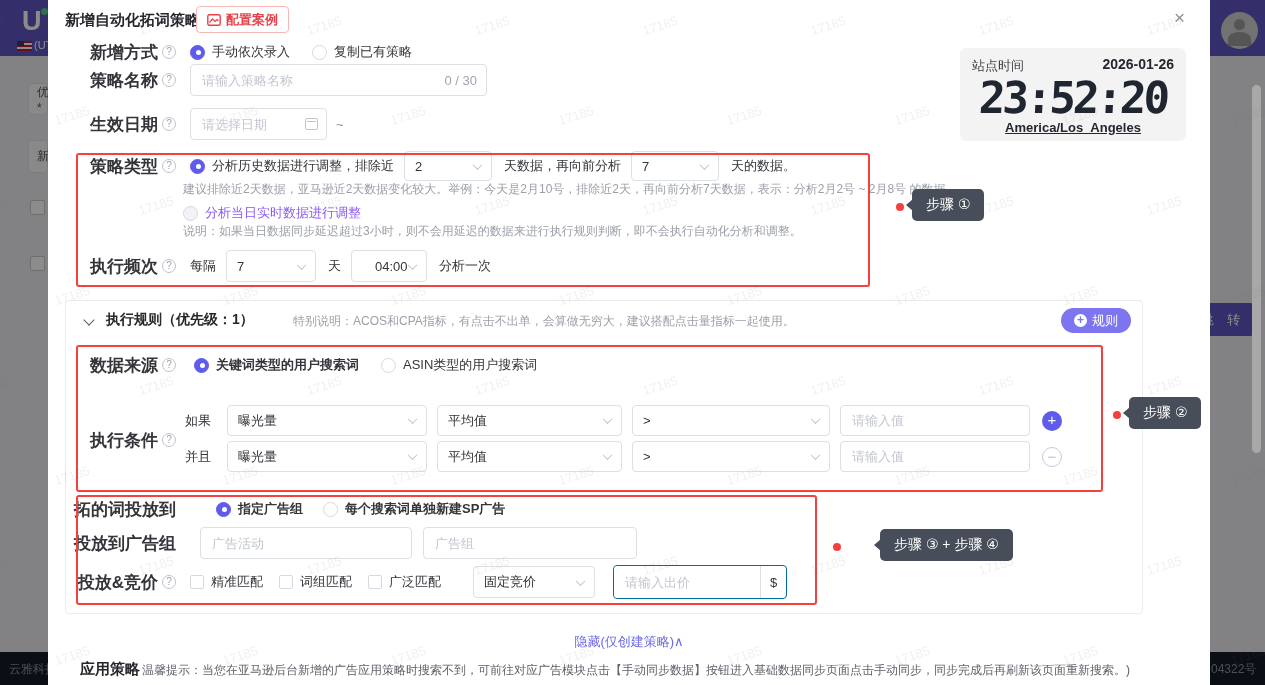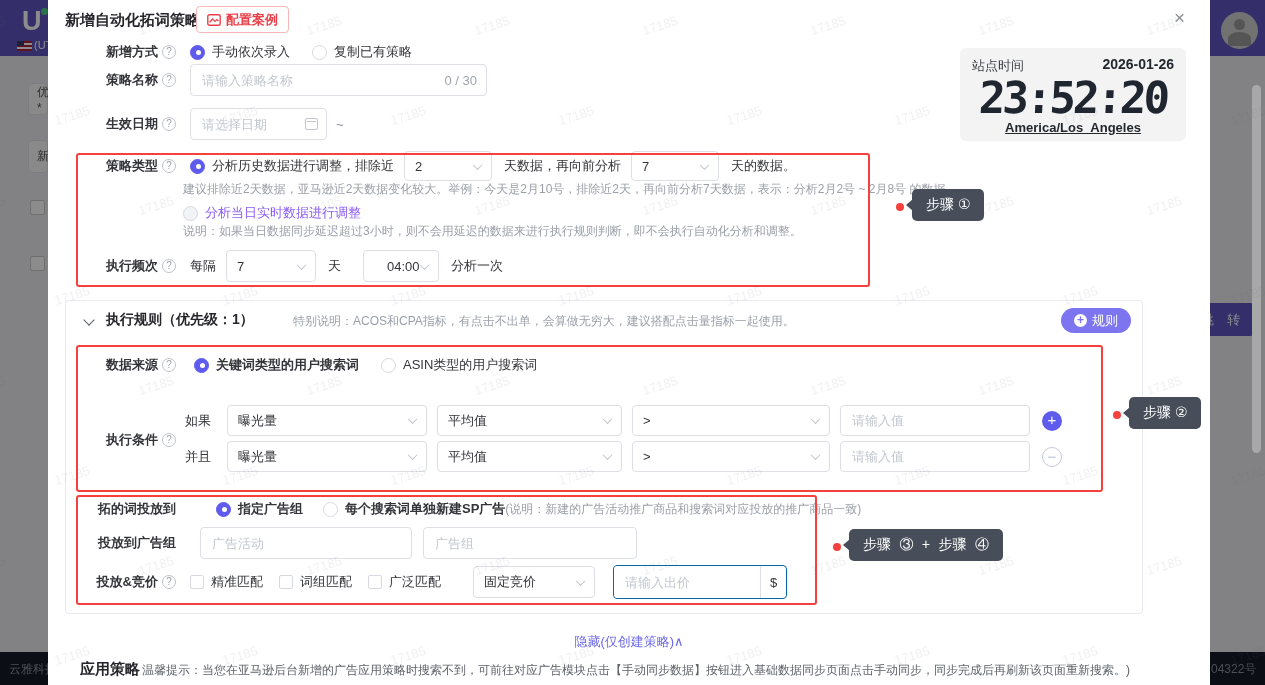--- a/index.html
+++ b/index.html
@@ -34,21 +34,21 @@
 
   
   .clock { position:absolute; left:912px; top:48px; width:226px; height:93px; background:#f3f3f4; border-radius:6px; }
   .clock .c-label { position:absolute; left:12px; top:9px; font-size:13px; color:#3c3f45; }
   .clock .c-date { position:absolute; right:12px; top:8px; font-size:14px; font-weight:bold; color:#23272e; }
   .clock .c-time { position:absolute; left:0; right:0; top:24px; text-align:center; font-family:"DejaVu Sans Mono",monospace; font-weight:bold; font-size:44px; letter-spacing:-3px; color:#20262f; transform:skewX(-3deg); }
   .clock .c-tz { position:absolute; left:0; right:0; top:72px; text-align:center; font-size:13px; font-weight:bold; color:#23272e; text-decoration:underline; }
 
   
   .frow { position:absolute; left:0; right:0; display:flex; align-items:center; }
-  .flabel { width:110px; flex:none; text-align:right; font-size:13px; font-weight:bold; color:#34353a; }
+  .flabel { width:110px; flex:none; text-align:right; font-size:17px; font-weight:bold; color:#34353a; }
   .help { width:14px; height:14px; flex:none; border:1px solid #bfc3cb; border-radius:50%; color:#9fa4ad; font-size:10px; line-height:12px; text-align:center; margin-left:4px; }
   .help::after { content:"?"; }
   .radio { width:15px; height:15px; flex:none; border-radius:50%; border:1px solid #d6d9e0; background:#fff; position:relative; cursor:pointer; }
   .radio.sel { background:#5f5bec; border-color:#5f5bec; }
   .radio.sel::after { content:''; position:absolute; left:4.5px; top:4.5px; width:5px; height:5px; border-radius:50%; background:#fff; }
   .radio.dis { background:#f1f3f6; }
   .rlabel { font-size:13px; color:#34353a; margin-left:7px; }
   .rlabel.muted { color:#8b5cf6; }
   .cb { width:14px; height:14px; flex:none; border:1px solid #d6d9e0; border-radius:2px; background:#fff; cursor:pointer; }
   .chev { width:7px; height:7px; border-right:1.4px solid #c0c4cc; border-bottom:1.4px solid #c0c4cc; transform:rotate(45deg) translate(-1px,-1px); flex:none; }
@@ -191,21 +191,21 @@
 
     <div class="frow" style="top:250px;height:32px;">
       <span class="flabel">执行频次</span>
       <span class="help"></span>
       <span class="rlabel" style="margin-left:14px;">每隔</span>
       <span class="selbox" style="width:90px;height:32px;margin-left:10px;">
           <span>7</span>
           <span class="chev"></span>
         </span>
       <span class="rlabel" style="margin-left:12px;">天</span>
-      <span class="selbox" style="width:76px;height:32px;margin-left:22px;padding-left:23px;">
+      <span class="selbox" style="width:76px;height:32px;margin-left:10px;padding-left:23px;">
           <span>04:00</span>
           <span class="chev"></span>
         </span>
       <span class="rlabel" style="margin-left:12px;">分析一次</span>
     </div>
 
     <div class="section"></div>
     <div class="sec-chev"></div>
     <div class="sec-title">执行规则（优先级：1）</div>
     <div class="sec-note">特别说明：ACOS和CPA指标，有点击不出单，会算做无穷大，建议搭配点击量指标一起使用。</div>
@@ -267,21 +267,20 @@
     </div>
 
     <div class="redbox" style="left:28px;top:495px;width:741px;height:110px;"></div>
 
     <div class="frow" style="top:496px;height:26px;">
       <span class="flabel" style="width:128px;">拓的词投放到</span>
       <span class="radio sel" style="margin-left:40px;"></span>
       <span class="rlabel" style="font-weight:bold;">指定广告组</span>
       <span class="radio" style="margin-left:20px;"></span>
       <span class="rlabel" style="font-weight:bold;">每个搜索词单独新建SP广告</span>
-      <span style="font-size:12px;color:#9b9fa8;">(说明：新建的广告活动推广商品和搜索词对应投放的推广商品一致)</span>
     </div>
 
     <div class="frow" style="top:527px;height:32px;">
       <span class="flabel" style="width:128px;">投放到广告组</span>
       <input class="tin" style="width: 212px; margin-left: 24px;" placeholder="广告活动">
       <input class="tin" style="width: 214px; margin-left: 11px;" placeholder="广告组">
     </div>
 
     <div class="frow" style="top:566px;height:32px;">
       <span class="flabel" style="width:110px;">投放&amp;竞价</span>
@@ -300,21 +299,21 @@
         <input class="tin" style="width: 146px; border: none;" placeholder="请输入出价">
         <span class="suffix">$</span>
       </span>
     </div>
 
     <div class="reddot" style="left:848px;top:203px;"></div>
     <div class="tip" style="left:864px;top:189px;">步骤 ①</div>
     <div class="reddot" style="left:1065px;top:411px;"></div>
     <div class="tip" style="left:1081px;top:397px;">步骤 ②</div>
     <div class="reddot" style="left:785px;top:543px;"></div>
-    <div class="tip" style="left:801px;top:529px;font-family:Liberation Mono, monospace;">步骤 ③ + 步骤 ④</div>
+    <div class="tip" style="left:832px;top:529px;">步骤 ③ + 步骤 ④</div>
 
     <div class="hide-link"><span>隐藏</span><span>(仅创建策略)∧</span></div>
 
     <div class="apply-row">
       <span class="apply-title">应用策略</span>
       <span class="apply-note">温馨提示：当您在亚马逊后台新增的广告应用策略时搜索不到，可前往对应广告模块点击【手动同步数据】按钮进入基础数据同步页面点击手动同步，同步完成后再刷新该页面重新搜索。)</span>
     </div>
   </div>
 
   <div id="watermarks">

